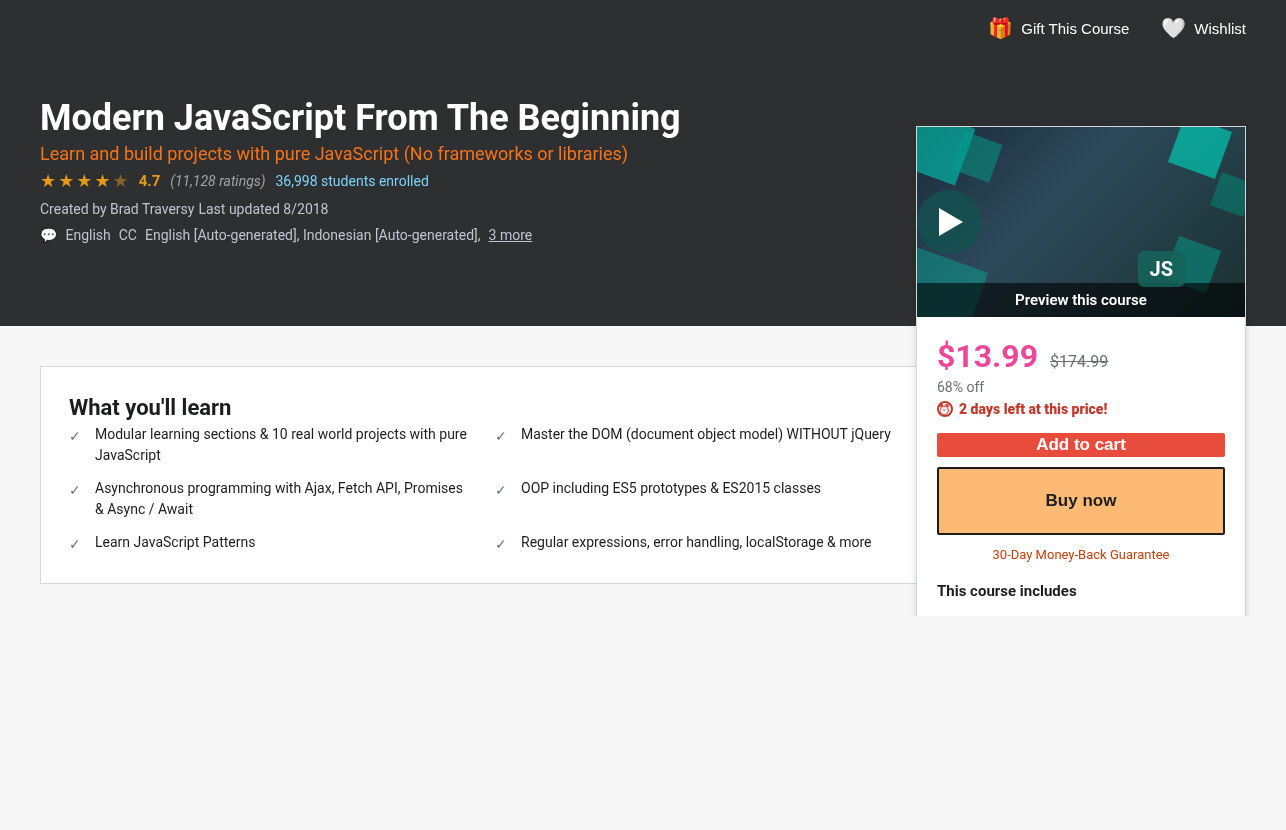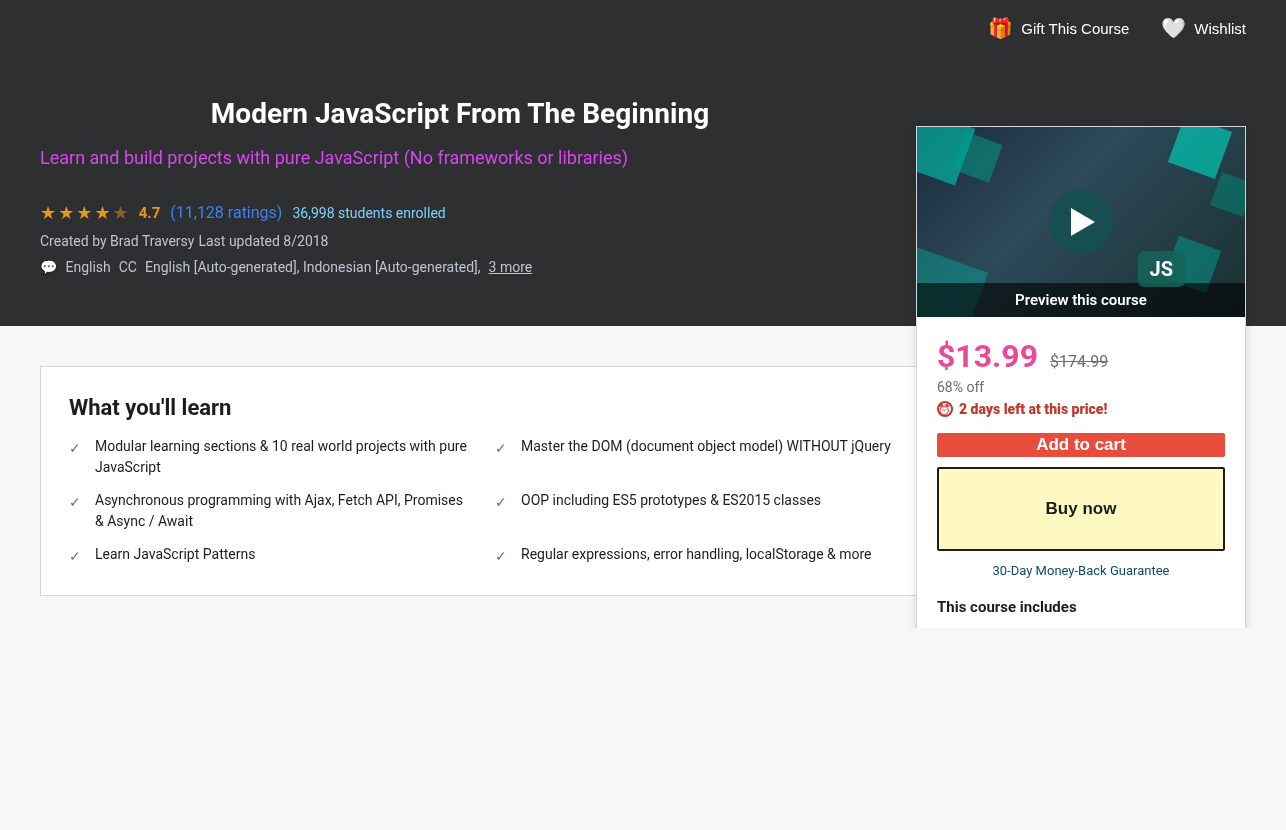--- a/index.html
+++ b/index.html
@@ -34,31 +34,29 @@
       background: #2d2f31;
       padding: 40px 40px 40px 40px;
       position: relative;
       min-height: 270px;
     }
     .hero-content {
       max-width: 840px;
     }
     .hero h1 {
       color: #fff;
-      font-size: 28px;
+      font-size: 36px;
       font-weight: 700;
       line-height: 1.25;
-      margin-bottom: 14px;
-      text-align: center;
     }
     .hero-subtitle {
-      color: #d946ef;
+      color: #f97316;
       font-size: 18px;
       line-height: 1.4;
-      margin-bottom: 32px;
+      margin-bottom: 4px;
     }
     .rating-row {
       display: flex;
       align-items: center;
       gap: 10px;
       margin-bottom: 10px;
     }
     .stars {
       display: flex;
       gap: 2px;
@@ -66,22 +64,23 @@
     .star {
       color: #e59819;
       font-size: 18px;
     }
     .rating-number {
       color: #e59819;
       font-weight: 700;
       font-size: 15px;
     }
     .rating-count {
-      color: #3b82f6;
-      font-size: 16px;
+      color: #a3a3a3;
+      font-size: 14px;
+      font-style: italic;
     }
     .enrolled {
       color: #7dd3fc;
       font-size: 14px;
     }
     .meta-row {
       color: #c0c4cf;
       font-size: 14px;
       margin-bottom: 10px;
       display: flex;
@@ -135,21 +134,20 @@
       background: #1c1d1f;
       cursor: pointer;
       overflow: hidden;
     }
     .course-preview-img {
       width: 100%;
       height: 100%;
       background: linear-gradient(135deg, #1a2a3a 0%, #2d4a5a 40%, #1a3030 100%);
       display: flex;
       align-items: center;
-      justify-content: center;
       position: relative;
     }
     
     .thumb-blocks {
       position: absolute;
       inset: 0;
       overflow: hidden;
     }
     .thumb-block {
       position: absolute;
@@ -252,33 +250,33 @@
       border: none;
       padding: 2px;
       font-size: 17px;
       font-weight: 600;
       cursor: pointer;
       margin-bottom: 10px;
       border-radius: 2px;
     }
     .btn-buy-now {
       width: 100%;
-      background: #fef9c3;
+      background: #fdba74;
       color: #1c1d1f;
       border: 2px solid #1c1d1f;
-      padding: 30px;
+      padding: 22px;
       font-size: 17px;
       font-weight: 600;
       cursor: pointer;
       margin-bottom: 12px;
       border-radius: 2px;
     }
     .guarantee {
       text-align: center;
-      color: #0c4a6e;
+      color: #c2410c;
       font-size: 13px;
       margin-bottom: 20px;
     }
 
     .includes-title {
       font-size: 15px;
       font-weight: 700;
       color: #1c1d1f;
       margin-bottom: 18px;
     }
@@ -303,21 +301,21 @@
     
     .learn-box {
       border: 1px solid #d1d7dc;
       padding: 28px;
       background: #fff;
       margin-bottom: 32px;
     }
     .learn-box h2 {
       font-size: 22px;
       font-weight: 700;
-      margin-bottom: 16px;
+      margin-bottom: 4px;
     }
     .learn-grid {
       display: grid;
       grid-template-columns: 1fr 1fr;
       gap: 12px 24px;
     }
     .learn-item {
       display: flex;
       align-items: flex-start;
       gap: 10px;

